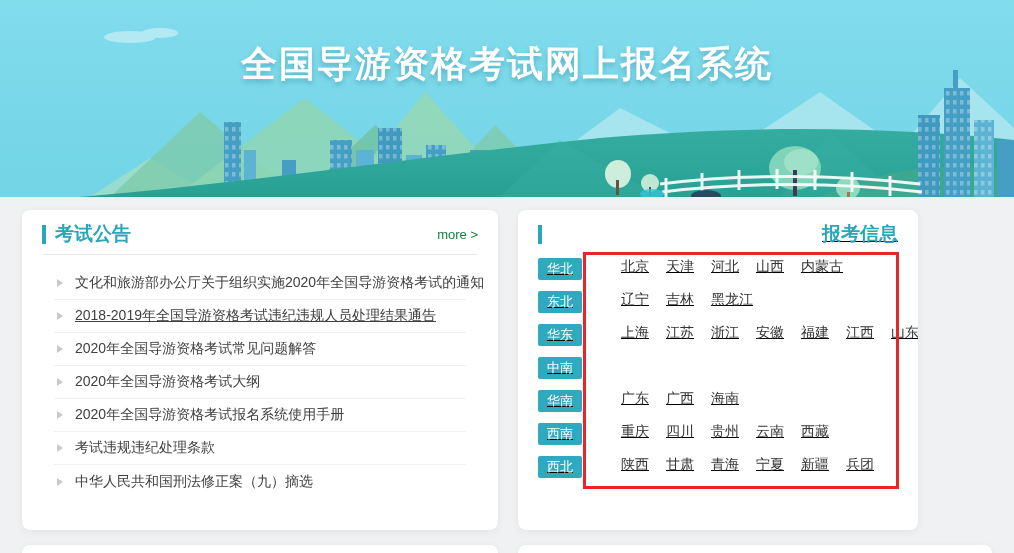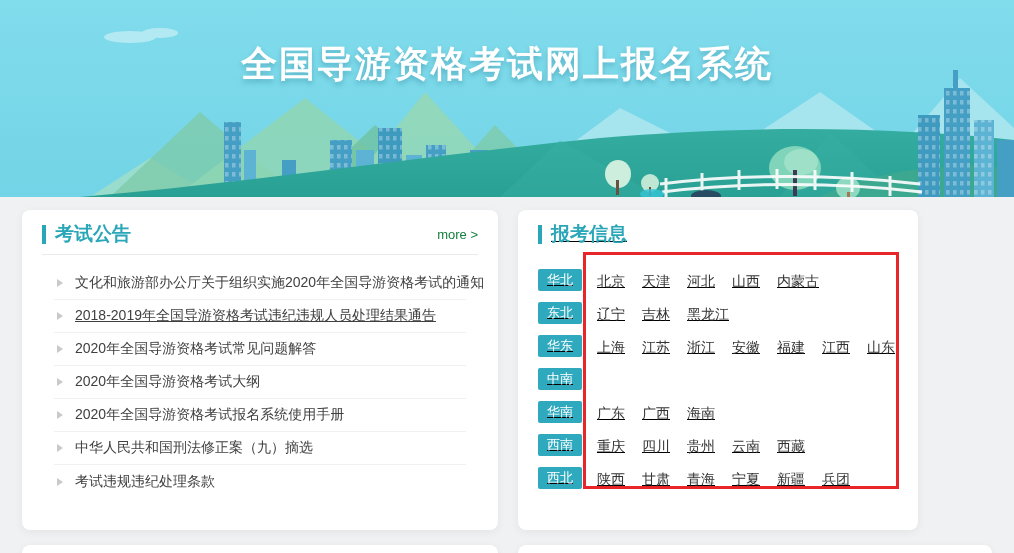--- a/index.html
+++ b/index.html
@@ -28,21 +28,21 @@
   }
   
   .main{display:flex;gap:20px;padding:13px 22px 0 22px;}
   .card{
     background:#fff;border-radius:8px;
     box-shadow:0 2px 8px rgba(0,0,0,.06);
     height:320px;padding:13px 20px 0 20px;overflow:hidden;
   }
   .card-announcements{width:476px;}
   .card-registration{width:400px;text-decoration:underline;}
-  .card-header{display:flex;align-items:center;}
+  .card-header{display:flex;align-items:center;justify-content:space-between;}
   .accent-bar{width:4px;height:19px;background:var(--accent);margin-right:9px;flex:none;}
   .card-title{font-size:19px;font-weight:bold;color:var(--accent);line-height:22px;}
   .more-link{margin-left:auto;font-size:13px;color:#15803d;cursor:pointer;}
   .announce-header{padding-bottom:9px;border-bottom:1px solid #e9e9e9;}
   ul.announce-list{list-style:none;margin:12px;padding:0;}
   li.announce-item{
     height:33px;display:flex;align-items:center;
     border-bottom:1px solid #f1f1f1;cursor:pointer;
   }
   li.announce-item:last-child{border-bottom:none;}
@@ -50,21 +50,21 @@
     width:0;height:0;flex:none;
     border-left:6px solid #c9c9c9;
     border-top:4px solid transparent;
     border-bottom:4px solid transparent;
     margin:0 12px 0 3px;
   }
   .announce-text{font-size:14px;color:#404040;white-space:nowrap;}
   .announce-text.underlined{text-decoration:underline;}
   
   .regions{position:relative;margin-top:13px;}
-  .region-row{height:33px;display:flex;align-items:flex-end;}
+  .region-row{height:33px;display:flex;align-items:flex-start;gap:24px;}
   .region-btn{
     width:44px;height:22px;line-height:22px;text-align:center;
     background:var(--region-btn);color:#fff;font-size:13px;
     border:none;border-radius:2px;cursor:pointer;flex:none;
     font-family:inherit;padding:0;
   }
   .provinces{margin-left:15px;display:flex;}
   .province{width:45px;font-size:14px;color:#333;cursor:pointer;flex:none;white-space:nowrap;}
   .highlight-box{
     position:absolute;left:45px;top:-6px;width:316px;height:237px;
@@ -210,26 +210,26 @@
     <span class="announce-text">2020年全国导游资格考试大纲</span>
   </li>
 
   <li class="announce-item">
     <span class="bullet"></span>
     <span class="announce-text">2020年全国导游资格考试报名系统使用手册</span>
   </li>
 
   <li class="announce-item">
     <span class="bullet"></span>
+    <span class="announce-text">考试违规违纪处理条款</span>
+  </li>
+
+  <li class="announce-item">
+    <span class="bullet"></span>
     <span class="announce-text">中华人民共和国刑法修正案（九）摘选</span>
-  </li>
-
-  <li class="announce-item">
-    <span class="bullet"></span>
-    <span class="announce-text">考试违规违纪处理条款</span>
   </li>
 </ul>
   </div>
 
   <div class="card card-registration">
     <div class="card-header">
       <span class="accent-bar"></span>
       <span class="card-title">报考信息</span>
     </div>
     <div class="regions">

